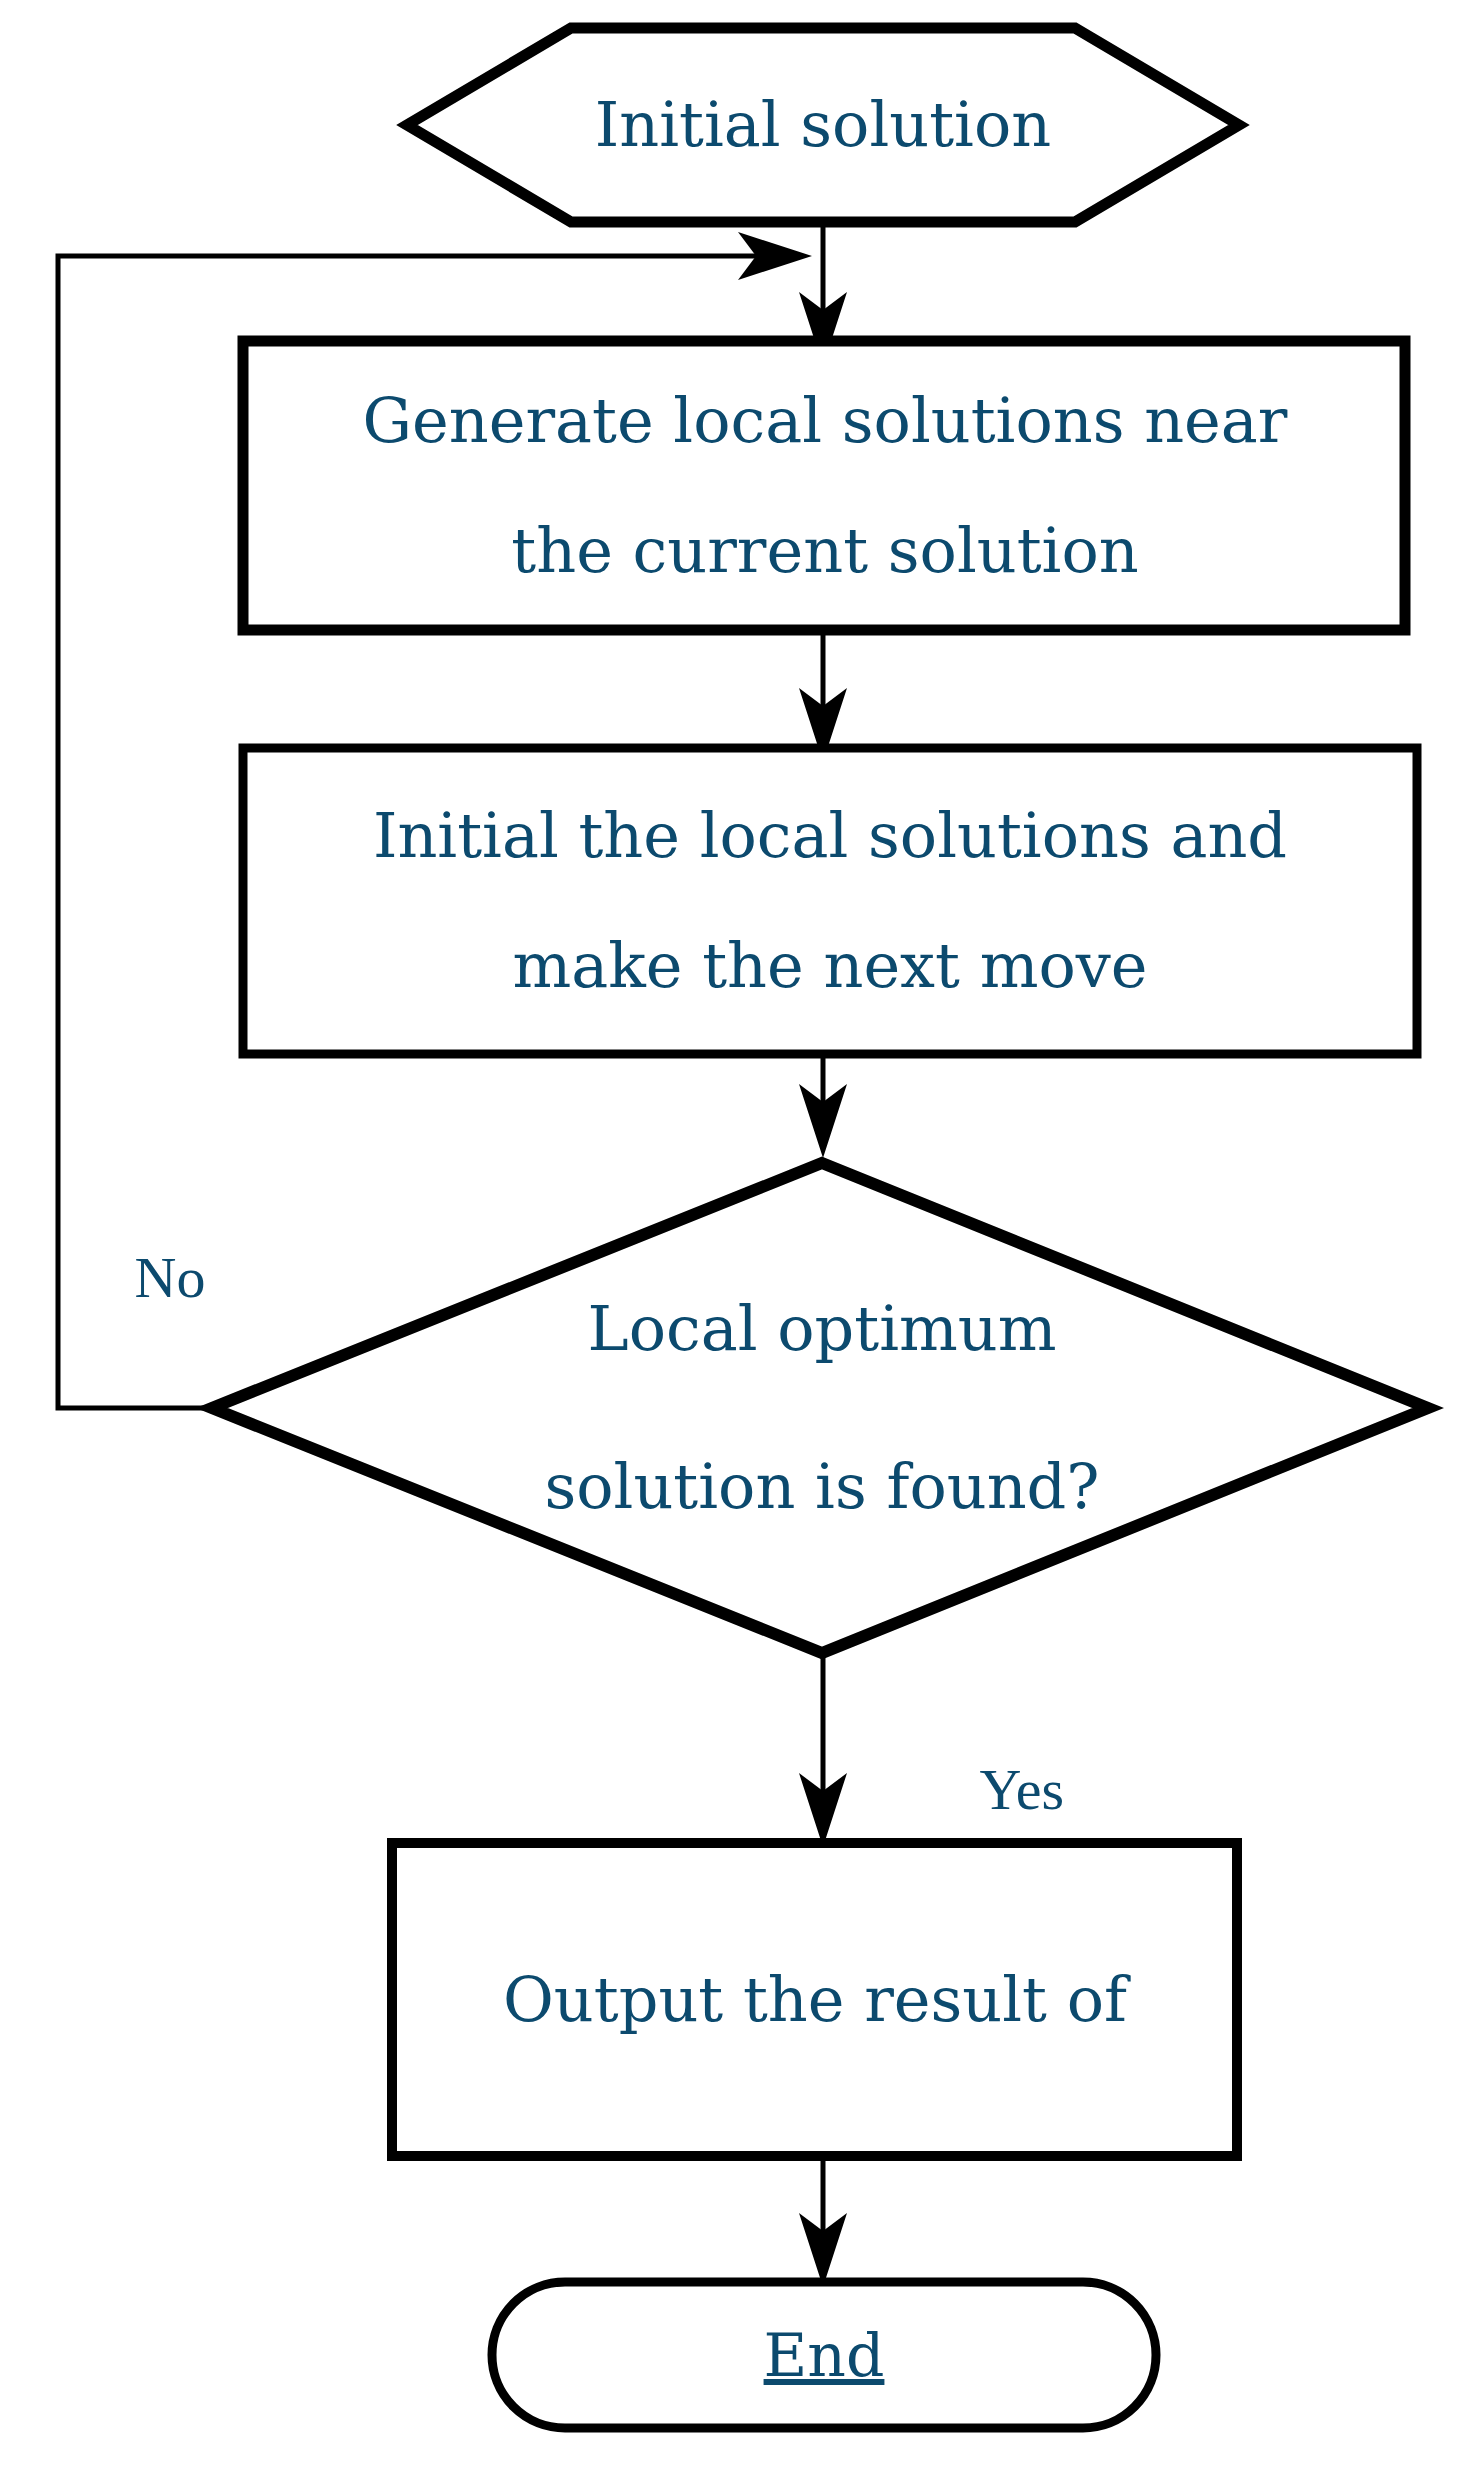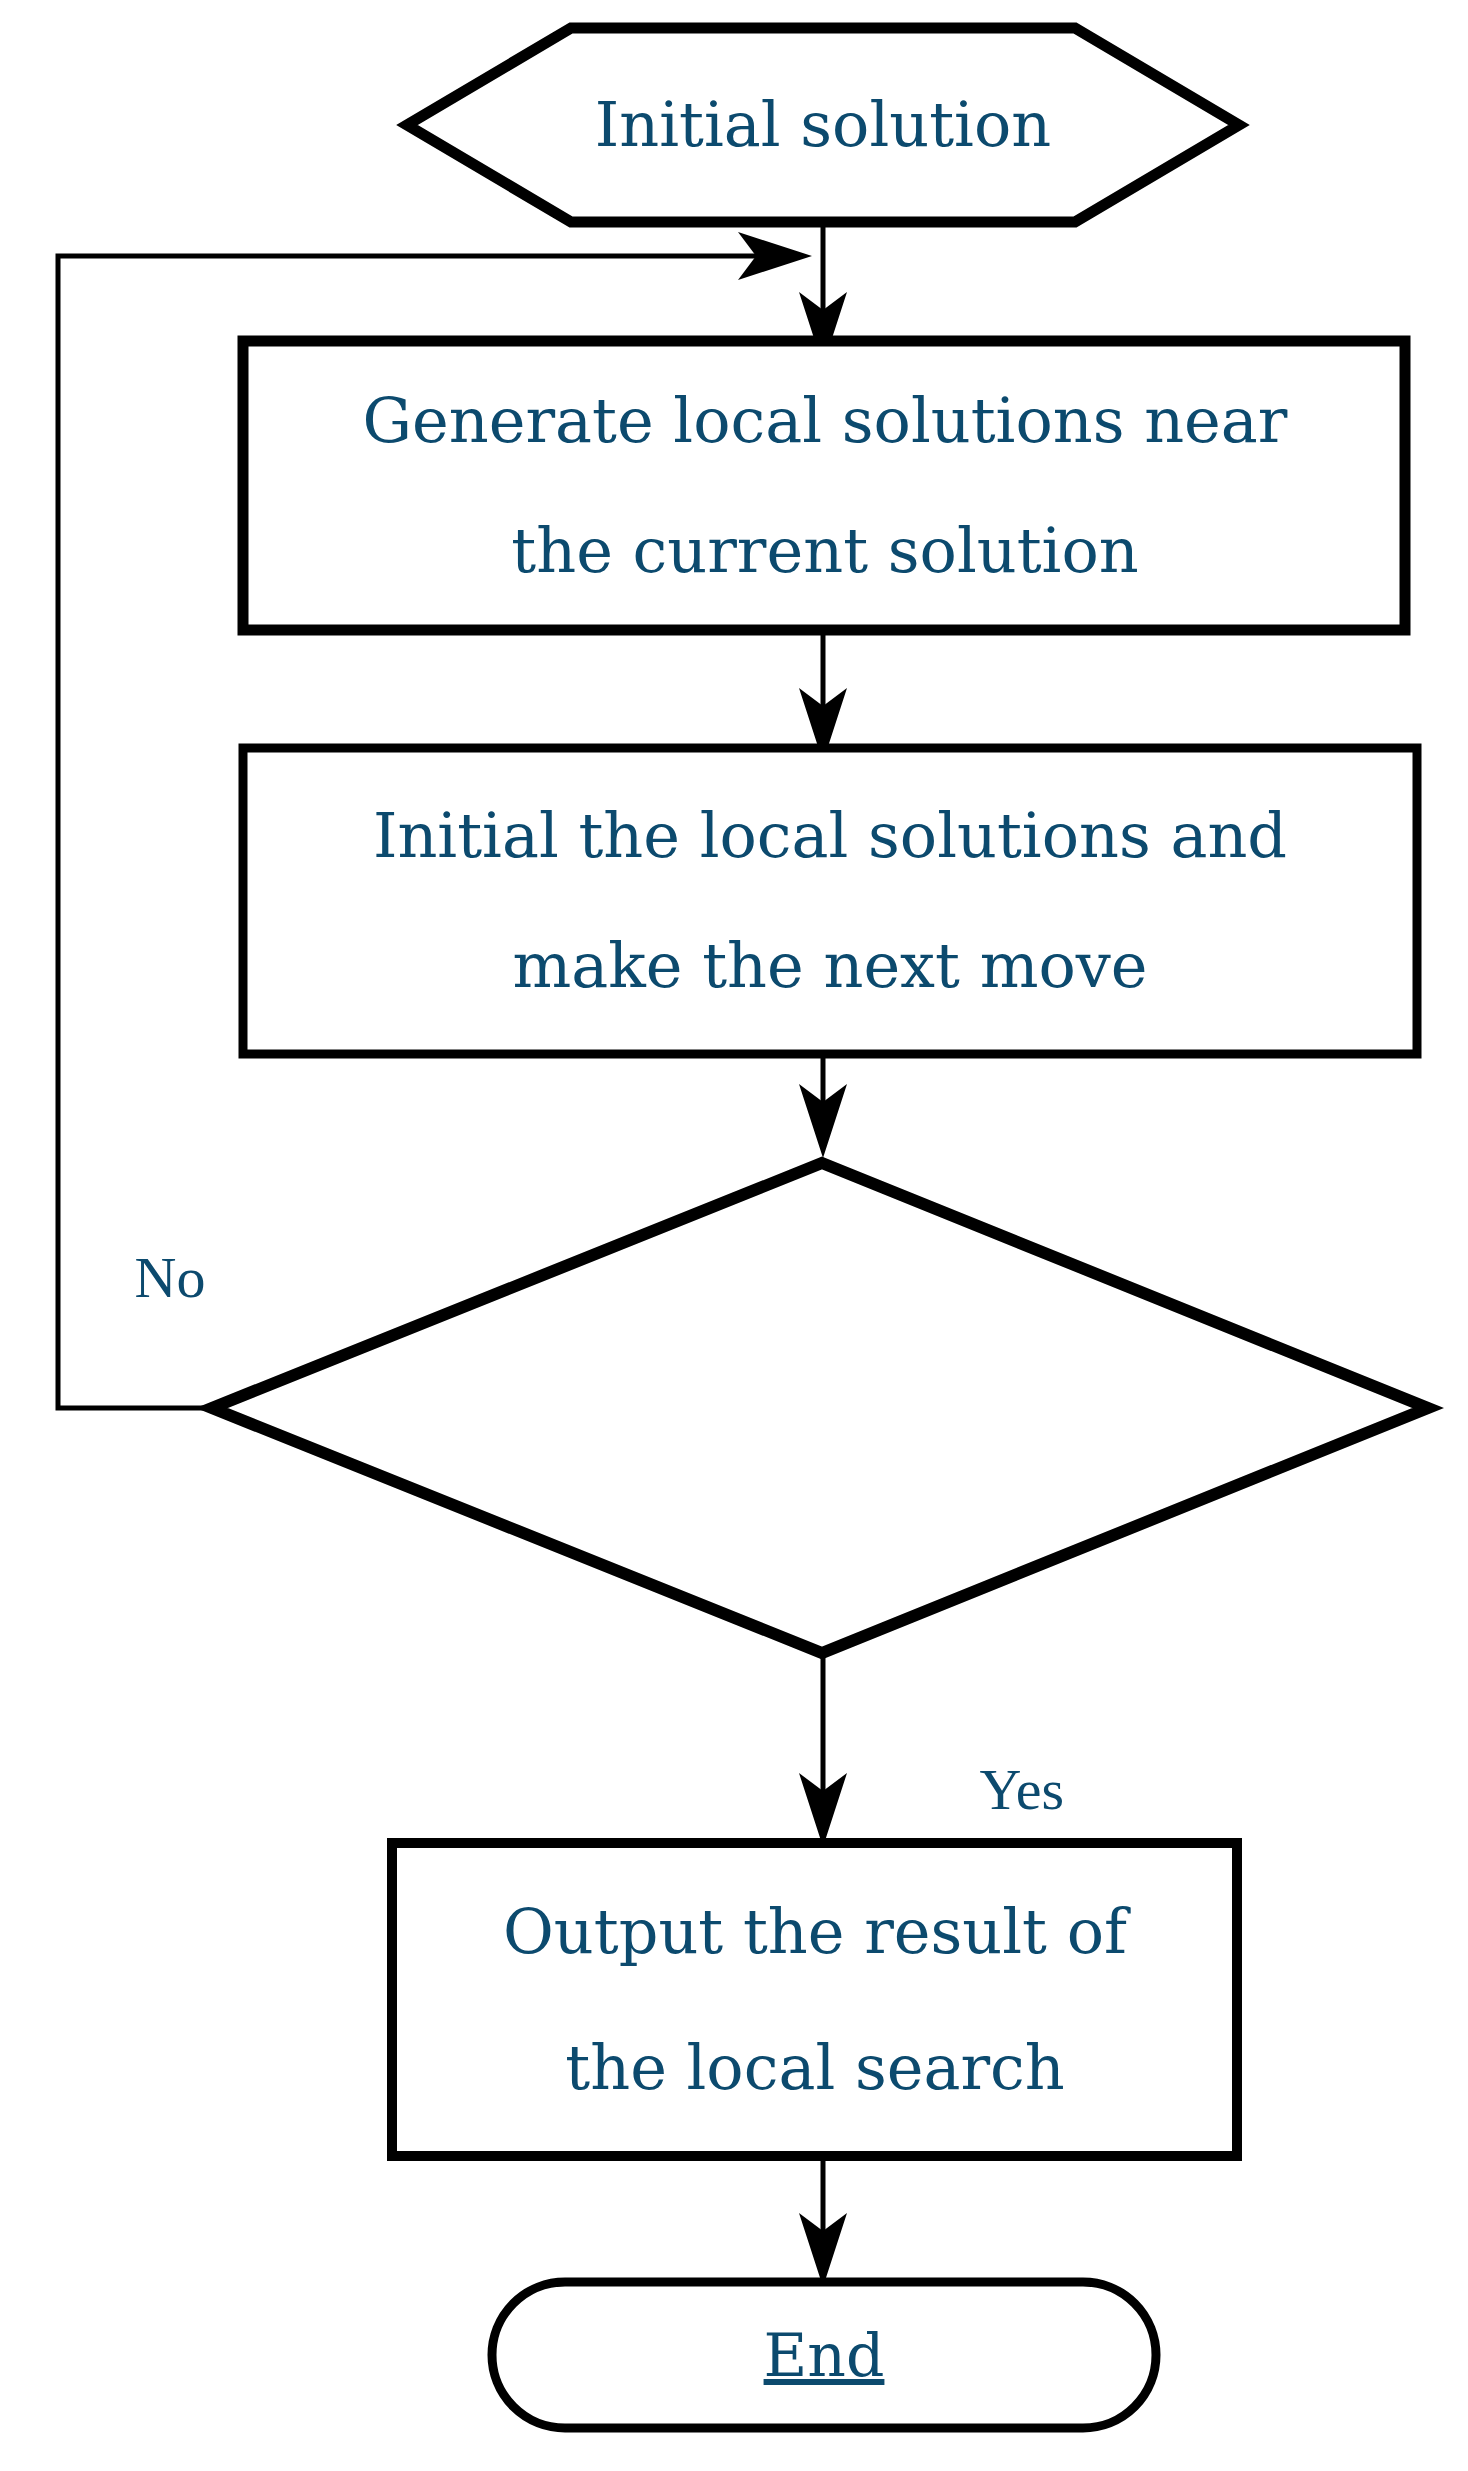--- a/index.html
+++ b/index.html
@@ -113,24 +113,27 @@
   <div class="label" style="left:260px; top:346px; width:1130px; height:280px;">
     <span class="line">Generate local solutions near</span>
     <span class="line">the current solution</span>
   </div>
 
   <div class="label" style="left:260px; top:752px; width:1140px; height:298px;">
     <span class="line">Initial the local solutions and</span>
     <span class="line">make the next move</span>
   </div>
 
+  <div class="label label-decision" style="left:372px; top:1178px; width:900px; height:460px;">
+    <span class="line">Local optimum</span>
+    <span class="line">solution is found?</span>
+  </div>
 
   <div class="label label-output" style="left:400px; top:1848px; width:830px; height:303px;">
     <span class="line">Output the result of</span>
-    <span class="line">the local search</span>
   </div>
 
   <div class="label label-end" style="left:492px; top:2282px; width:664px; height:146px;">
     <span class="line">End</span>
   </div>
 
   <div class="edge-label edge-label-no" style="left:100px; top:1238px; width:140px;">No</div>
 
   <div class="edge-label edge-label-yes" style="left:884px; top:1750px; width:180px;text-align:right;">Yes</div>
 

